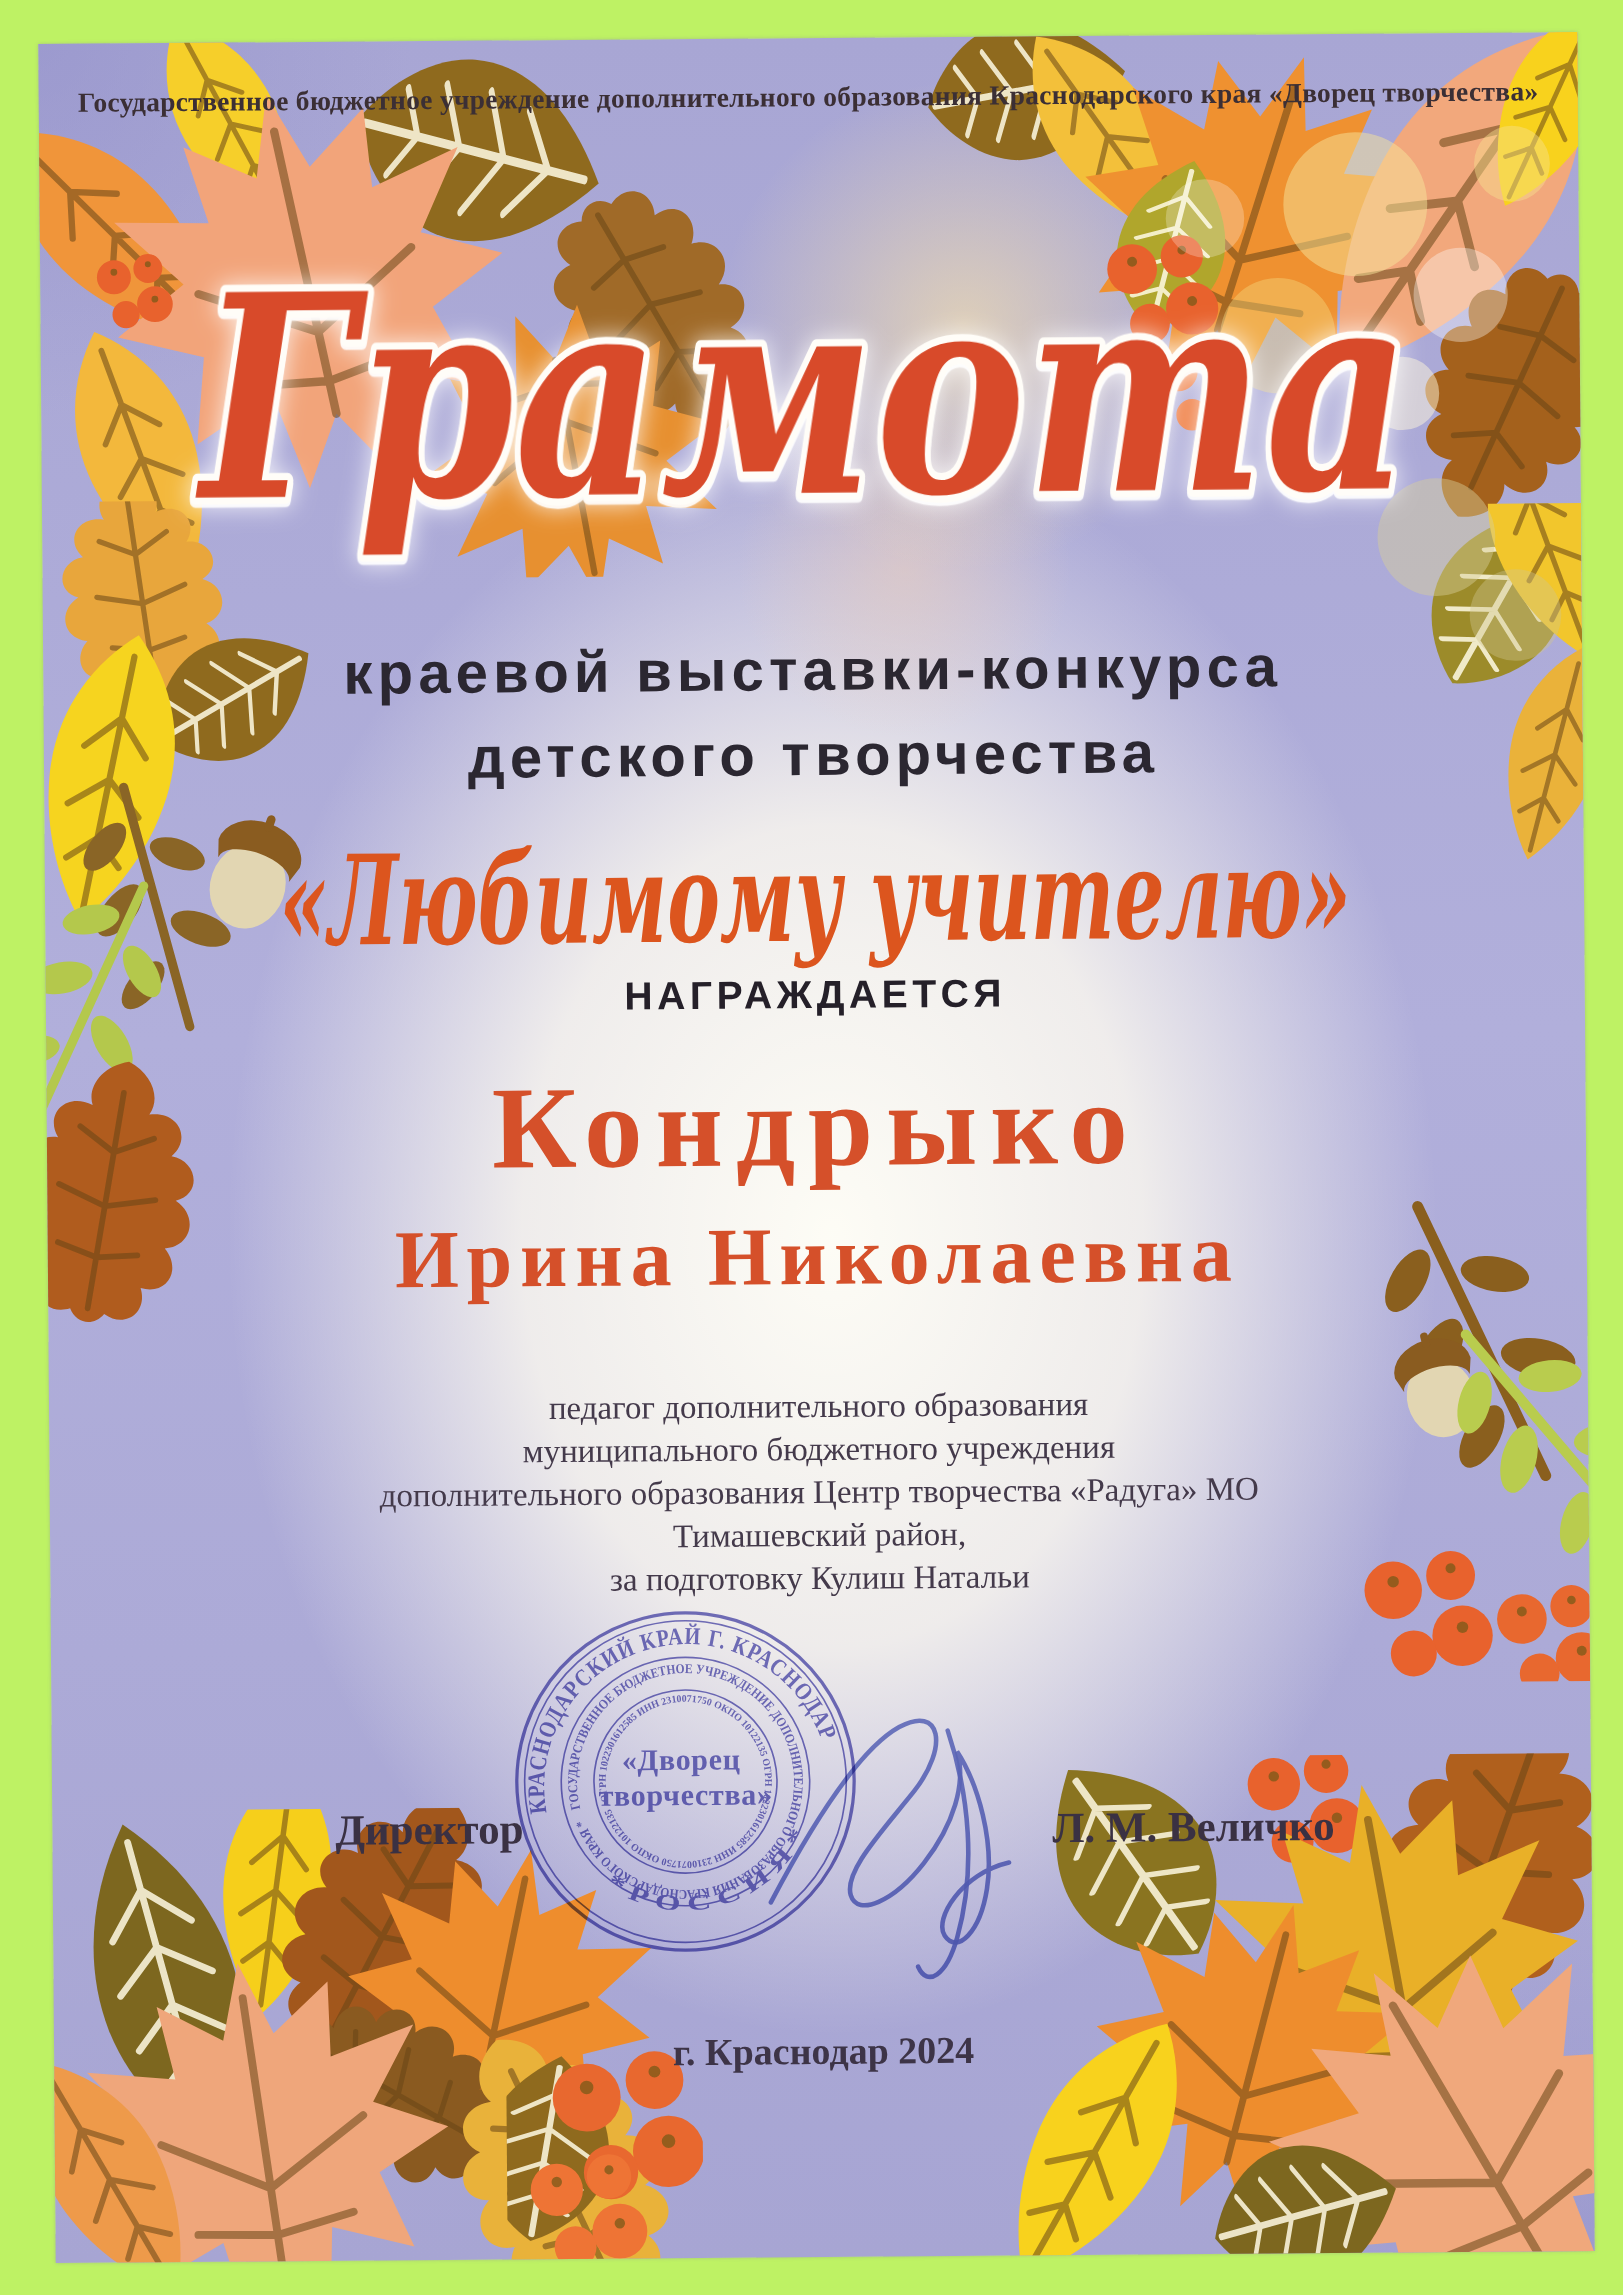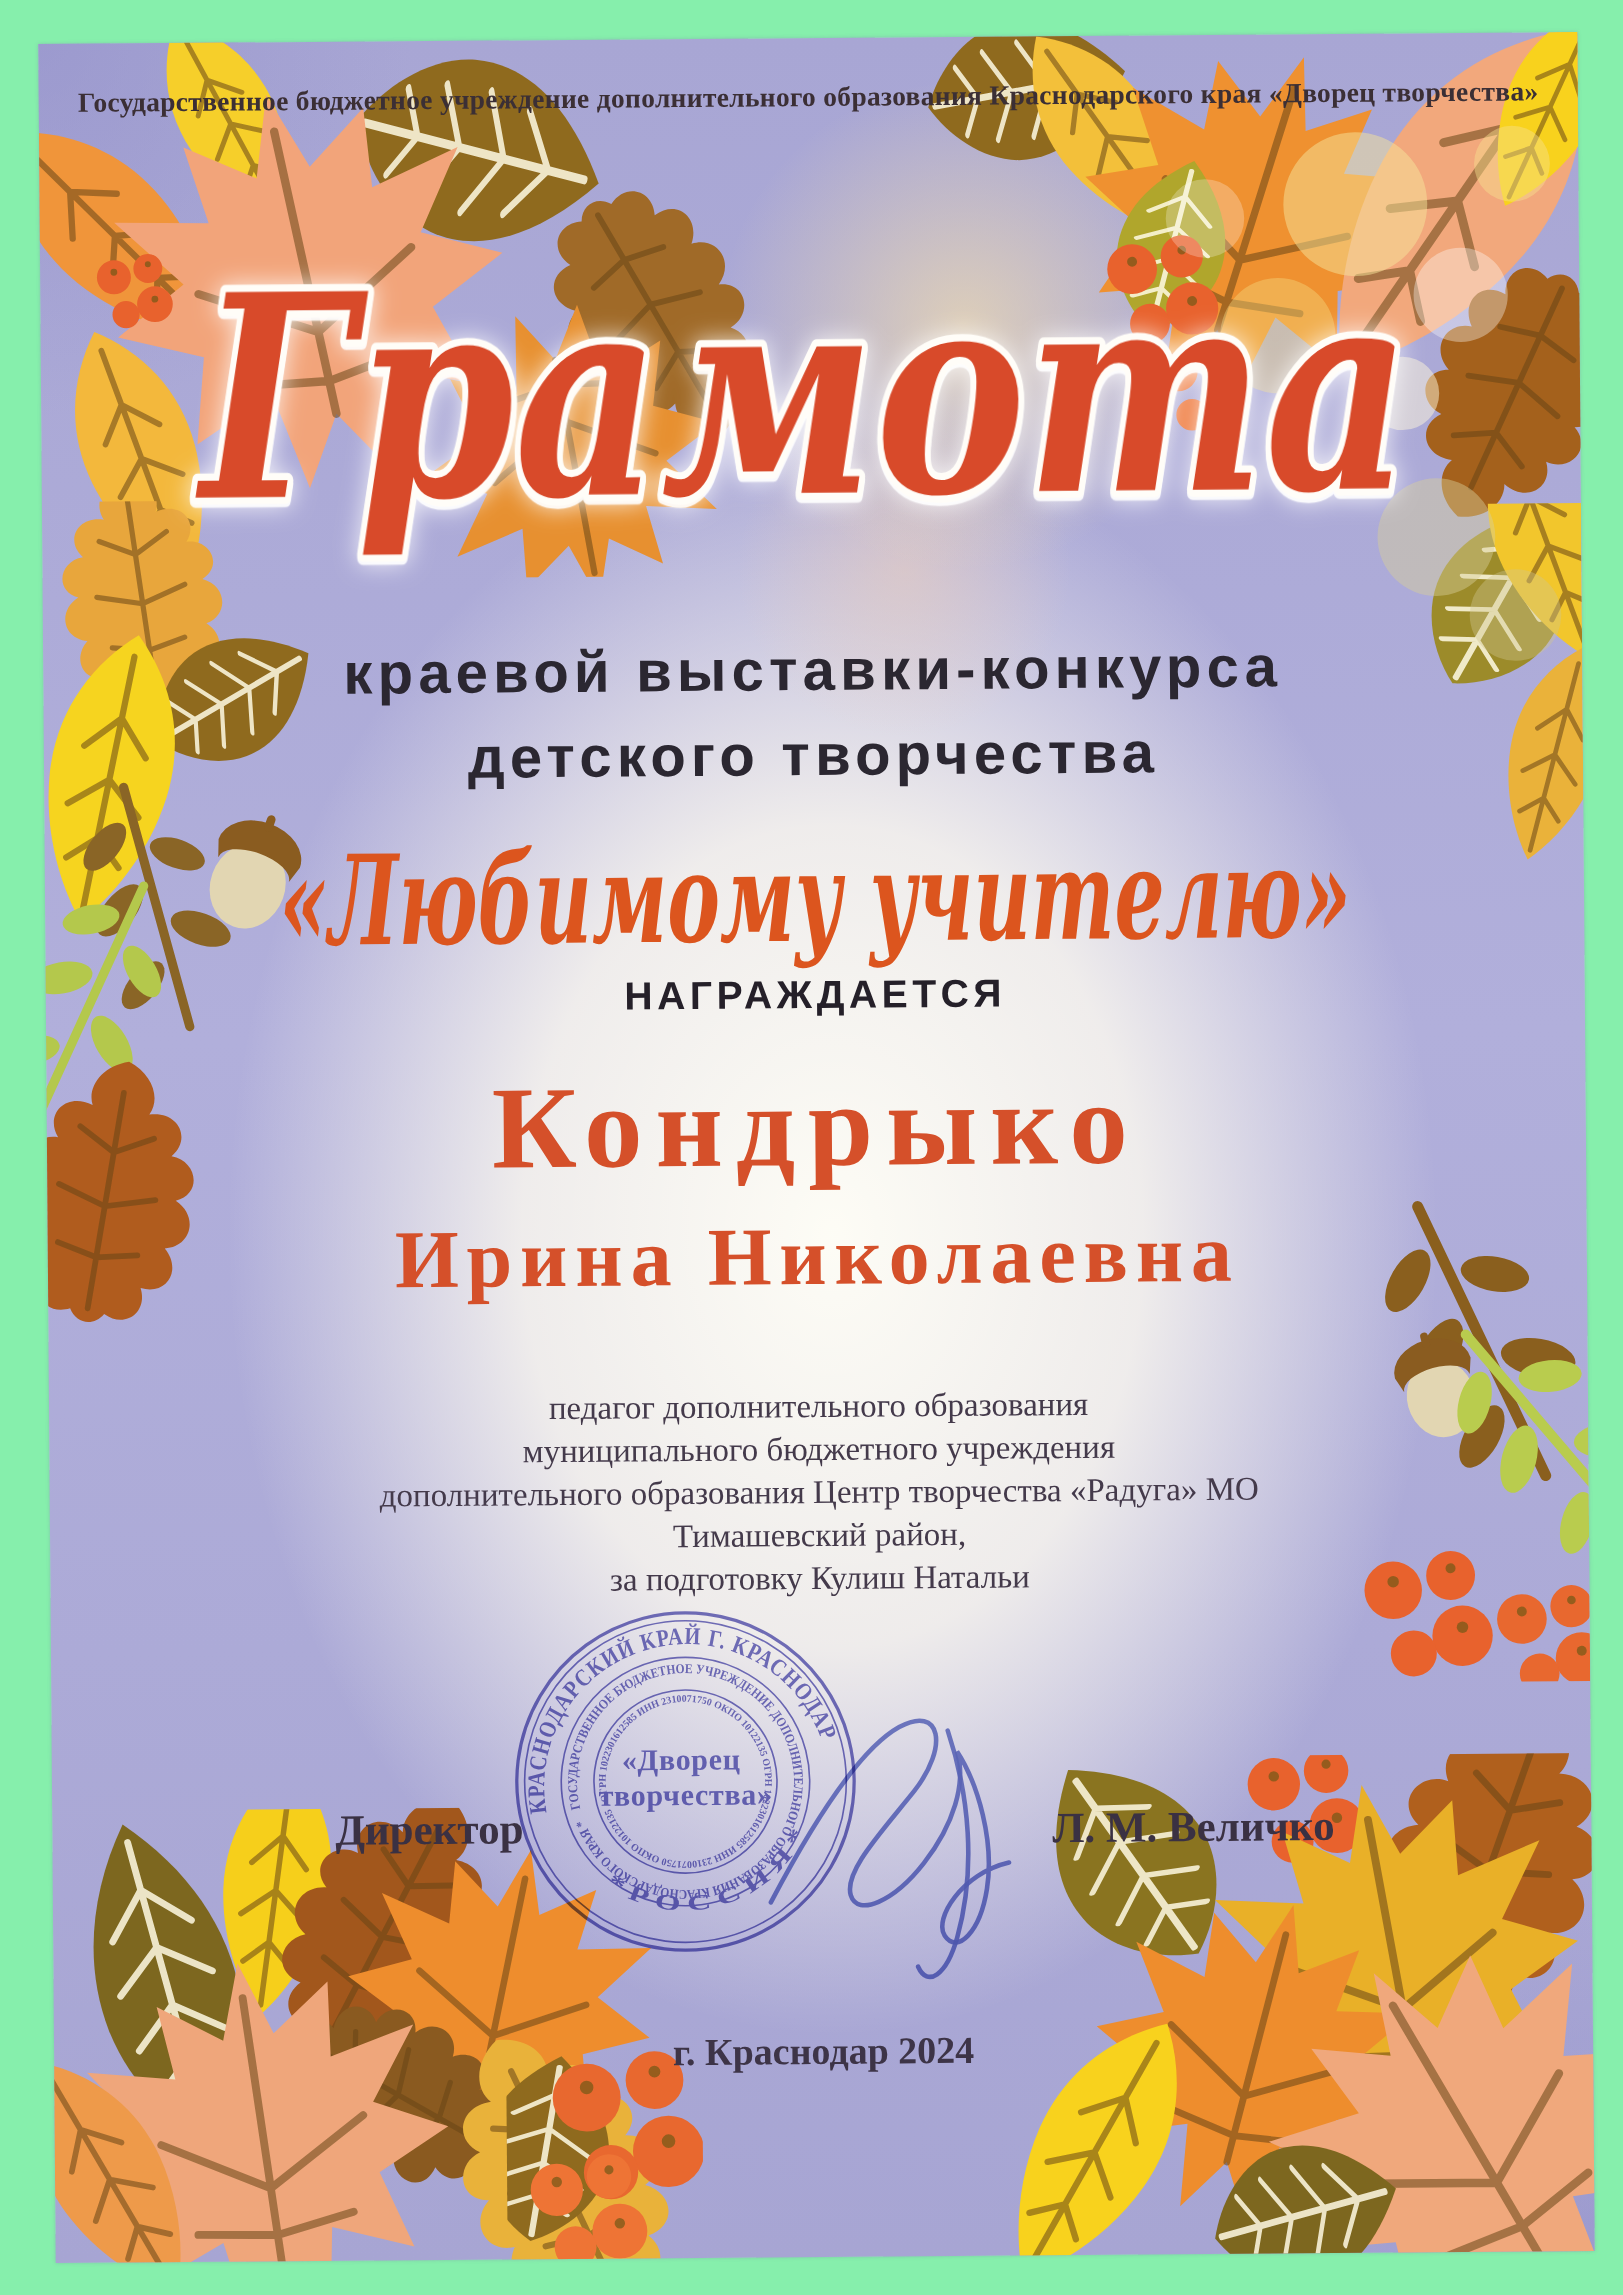--- a/index.html
+++ b/index.html
@@ -1,18 +1,18 @@
 <!DOCTYPE html>
 <html style="font-size:10.5px"><head>
 <meta charset="utf-8">
 <style>
   html,body{margin:0;padding:0;}
   body{width:1623px;height:2295px;background:#f6f5f3;position:relative;
        font-family:"Liberation Serif","DejaVu Serif",serif;}
-  .page{position:absolute;inset:0;overflow:hidden;background:#86efac;}
+  .page{position:absolute;inset:0;overflow:hidden;background:#bef264;}
   .cert{position:absolute;left:47px;top:38px;width:1539px;height:2219px;overflow:hidden;
     transform:rotate(-0.45deg);transform-origin:50% 50%;
     background:
       radial-gradient(circle 340px at 60% 13%, rgba(248,226,170,.65), rgba(248,226,170,0) 72%),
       radial-gradient(circle 223px at 56% 24%, rgba(243,208,180,.45), rgba(243,208,180,0) 75%),
       radial-gradient(ellipse 818px 1080px at 51% 54%, rgba(255,254,246,.98) 0%, rgba(255,252,240,.8) 38%, rgba(255,252,240,0) 74%),
       radial-gradient(circle 497px at 0% 0%, rgba(146,144,202,.55), rgba(146,144,202,0) 75%),
       radial-gradient(circle 497px at 100% 100%, rgba(146,144,202,.5), rgba(146,144,202,0) 75%),
       linear-gradient(180deg,#a8a6d4 0%, #b1afdb 45%, #a7a5d3 100%);
     box-shadow:0 0 3.9px rgba(120,118,170,.35);}

